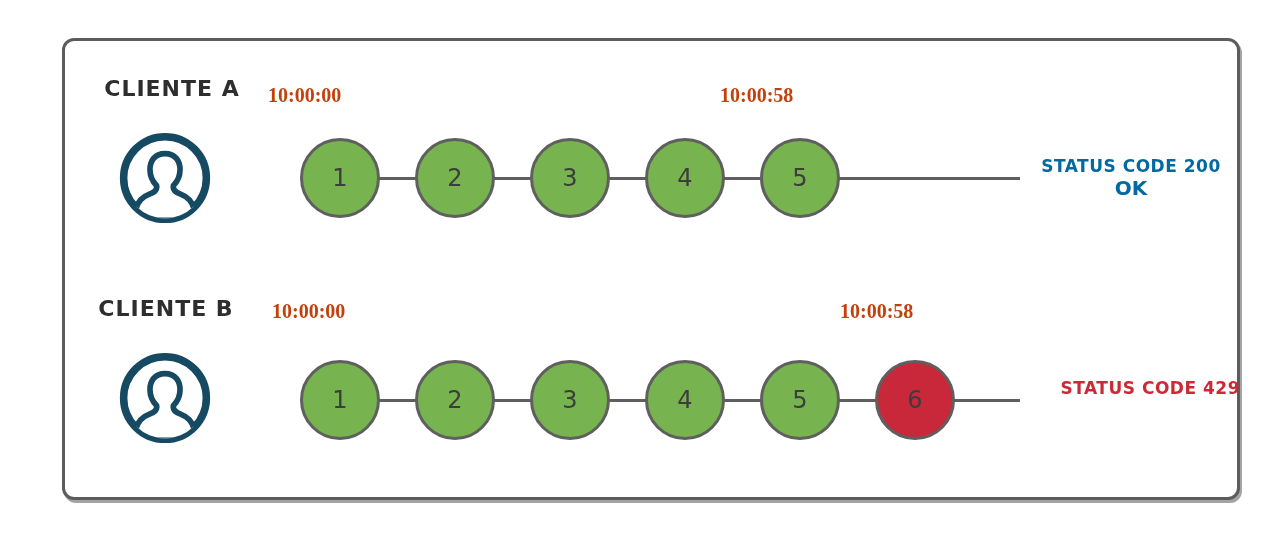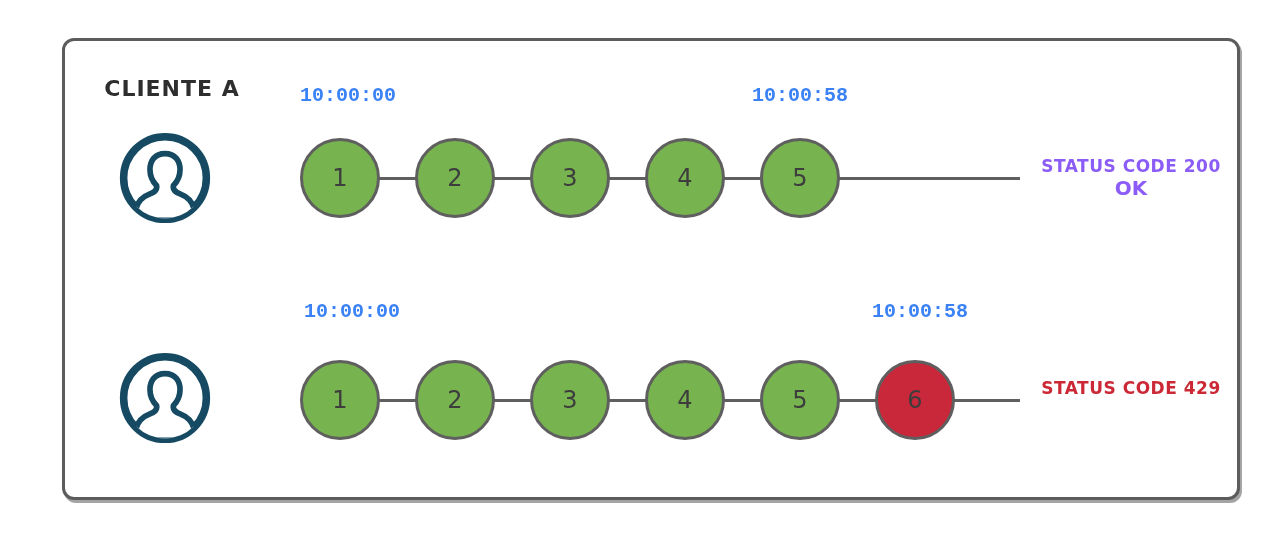--- a/index.html
+++ b/index.html
@@ -17,23 +17,23 @@
     position:absolute;width:180px;text-align:center;
     font-size:22px;font-weight:bold;color:#2e2e2e;letter-spacing:1px;
     font-family:"DejaVu Sans", sans-serif;
   }
   .client-label.a{left:82px;top:76px;}
   .client-label.b{left:76px;top:296px;}
   .avatar{position:absolute;width:94px;height:94px;}
   .avatar.a{left:118px;top:131px;}
   .avatar.b{left:118px;top:351px;}
   .timestamp{
-    position:absolute;width:160px;text-align:center;
-    font-size:20px;font-weight:bold;color:#3b82f6;
-    font-family:Liberation Mono, monospace;
+    position:absolute;width:160px;
+    font-size:20px;font-weight:bold;color:#c2410c;
+    font-family:Liberation Serif, serif;
   }
   .ts-a1{left:268px;top:84px;}
   .ts-a2{left:720px;top:84px;}
   .ts-b1{left:272px;top:300px;}
   .ts-b2{left:840px;top:300px;}
   .timeline{
     position:absolute;left:340px;width:680px;height:3px;background:#5f5f5f;
   }
   .timeline.a{top:177px;}
   .timeline.b{top:399px;}
@@ -51,22 +51,22 @@
   }
   .circle[data-status="ok"]{background:#77b34e;}
   .circle[data-status="limited"]{background:#c9283a;}
   .status{
     position:absolute;left:1022px;width:218px;text-align:center;
     font-weight:bold;line-height:22px;
     font-family:"DejaVu Sans", sans-serif;
   }
   .status .l1{font-size:17px;letter-spacing:.5px;}
   .status .l2{font-size:20px;}
-  .status.ok{color:#8b5cf6;top:155px;}
-  .status.limited{color:#cc2936;top:377px;}
+  .status.ok{color:#0369a1;top:155px;}
+  .status.limited{color:#cc2936;top:377px;text-align:right;}
 </style>
 </head>
 <body>
 
 <div class="canvas">
   <div class="frame"></div>
 
   <div class="client-label a">CLIENTE A</div>
 
   <div class="avatar a">
@@ -94,20 +94,21 @@
     <div class="circle" data-status="ok">3</div>
     <div class="circle" data-status="ok">4</div>
     <div class="circle" data-status="ok">5</div>
   </div>
 
   <div class="status ok">
     <div class="l1">STATUS CODE 200</div>
     <div class="l2">OK</div>
   </div>
 
+  <div class="client-label b">CLIENTE B</div>
 
   <div class="avatar b">
     <svg viewBox="0 0 100 100" width="94" height="94">
       <defs>
           <clipPath id="clipB">
             <circle cx="50" cy="50" r="43"></circle>
           </clipPath>
         </defs>
       <circle cx="50" cy="50" r="44" fill="none" stroke="#164a63" stroke-width="8"></circle>
       <g clip-path="url(#clipB)">

